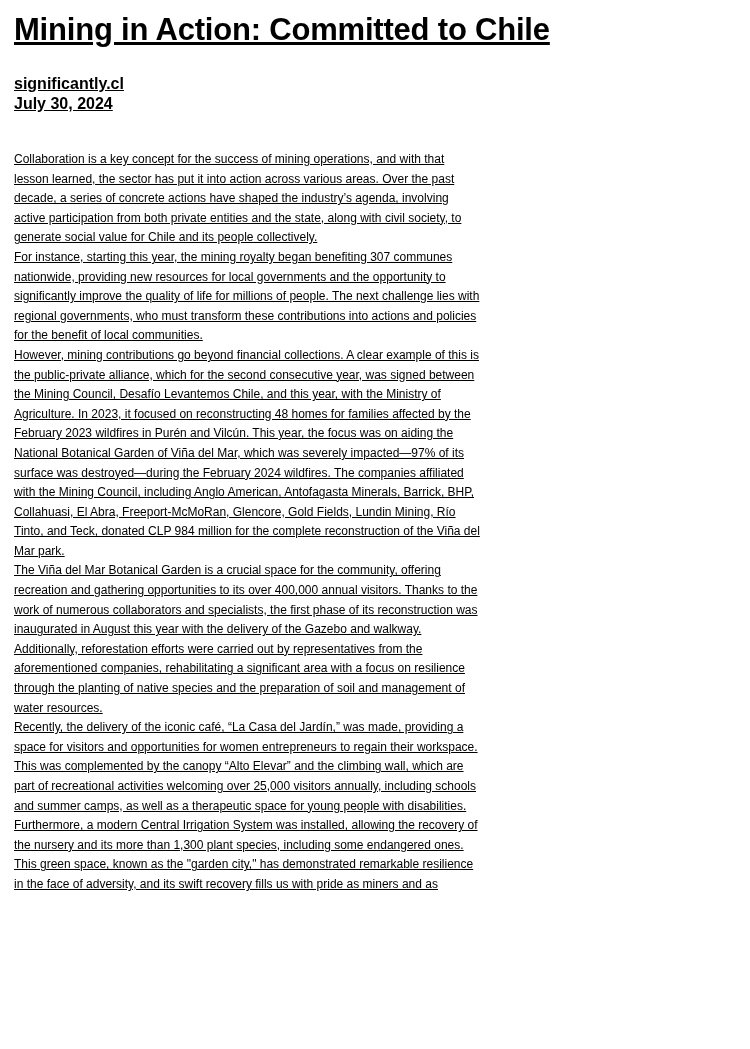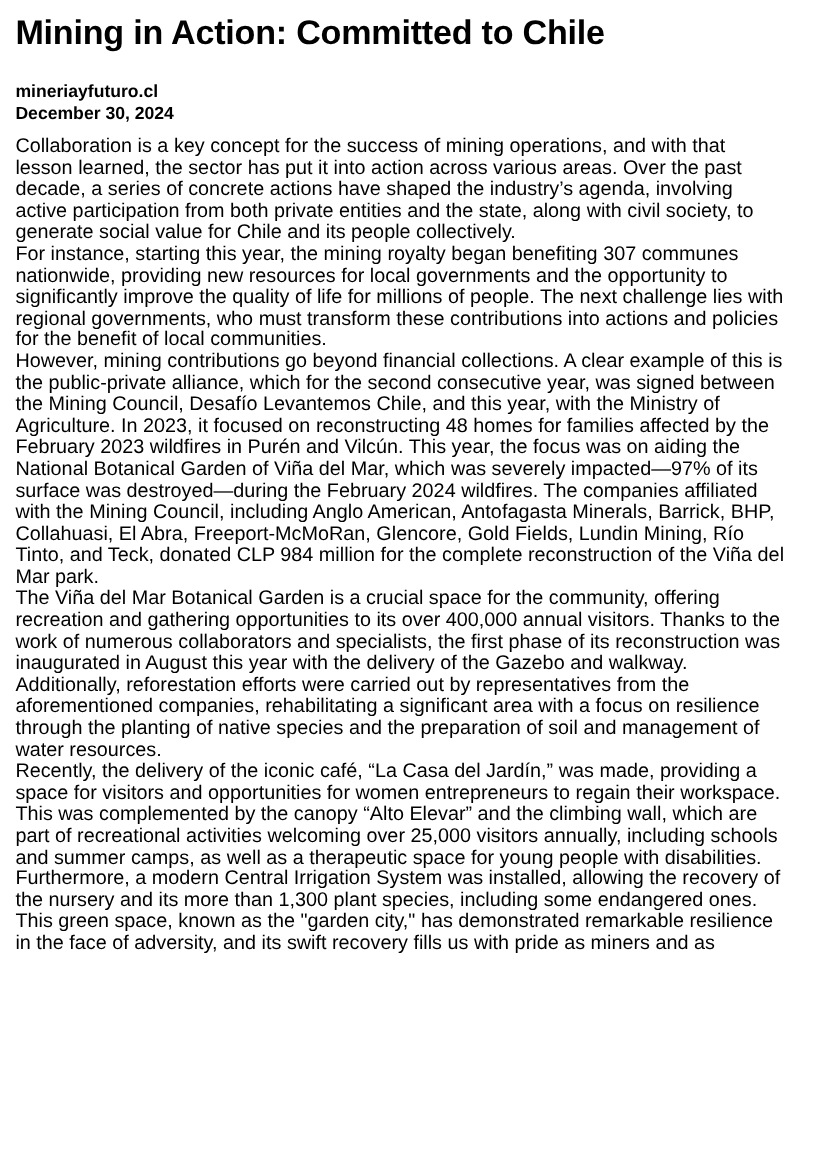--- a/index.html
+++ b/index.html
@@ -1,39 +1,39 @@
 <!DOCTYPE html>
 <html><head>
 <meta charset="utf-8">
 <style>
   html, body { margin: 0; padding: 0; background: #ffffff; }
   body {
     width: 750px; height: 1049px; overflow: hidden;
     font-family: "Liberation Sans", sans-serif; color: #000;
   }
-  .page { padding: 10px 14px 0 14px; }
+  .page { padding: 10px 14px 0 14px; text-decoration: underline; }
   h1 {
     margin: 0; font-size: 31px; font-weight: bold; line-height: 40px;
     letter-spacing: -0.2px;
   }
   .subtitle {
     margin: 0; font-size: 24.5px; line-height: 32px; font-weight: normal;
   }
   .meta { margin-top: 24px; font-size: 16px; font-weight: bold; line-height: 20px; }
-  .body { margin-top: 9px; font-size: 18px; line-height: 19.6px; }
+  .body { margin-top: 36px; font-size: 12px; line-height: 19.6px; }
   .para { margin: 0; white-space: pre-line; }
 </style>
 </head>
 <body>
 
 <div class="page">
   <h1>Mining in Action: Committed to Chile</h1>
   <div class="meta">
-    <div>mineriayfuturo.cl</div>
-    <div>December 30, 2024</div>
+    <div>significantly.cl</div>
+    <div>July 30, 2024</div>
   </div>
   <div class="body">
     <p class="para">Collaboration is a key concept for the success of mining operations, and with that
 lesson learned, the sector has put it into action across various areas. Over the past
 decade, a series of concrete actions have shaped the industry’s agenda, involving
 active participation from both private entities and the state, along with civil society, to
 generate social value for Chile and its people collectively.</p>
     <p class="para">For instance, starting this year, the mining royalty began benefiting 307 communes
 nationwide, providing new resources for local governments and the opportunity to
 significantly improve the quality of life for millions of people. The next challenge lies with

